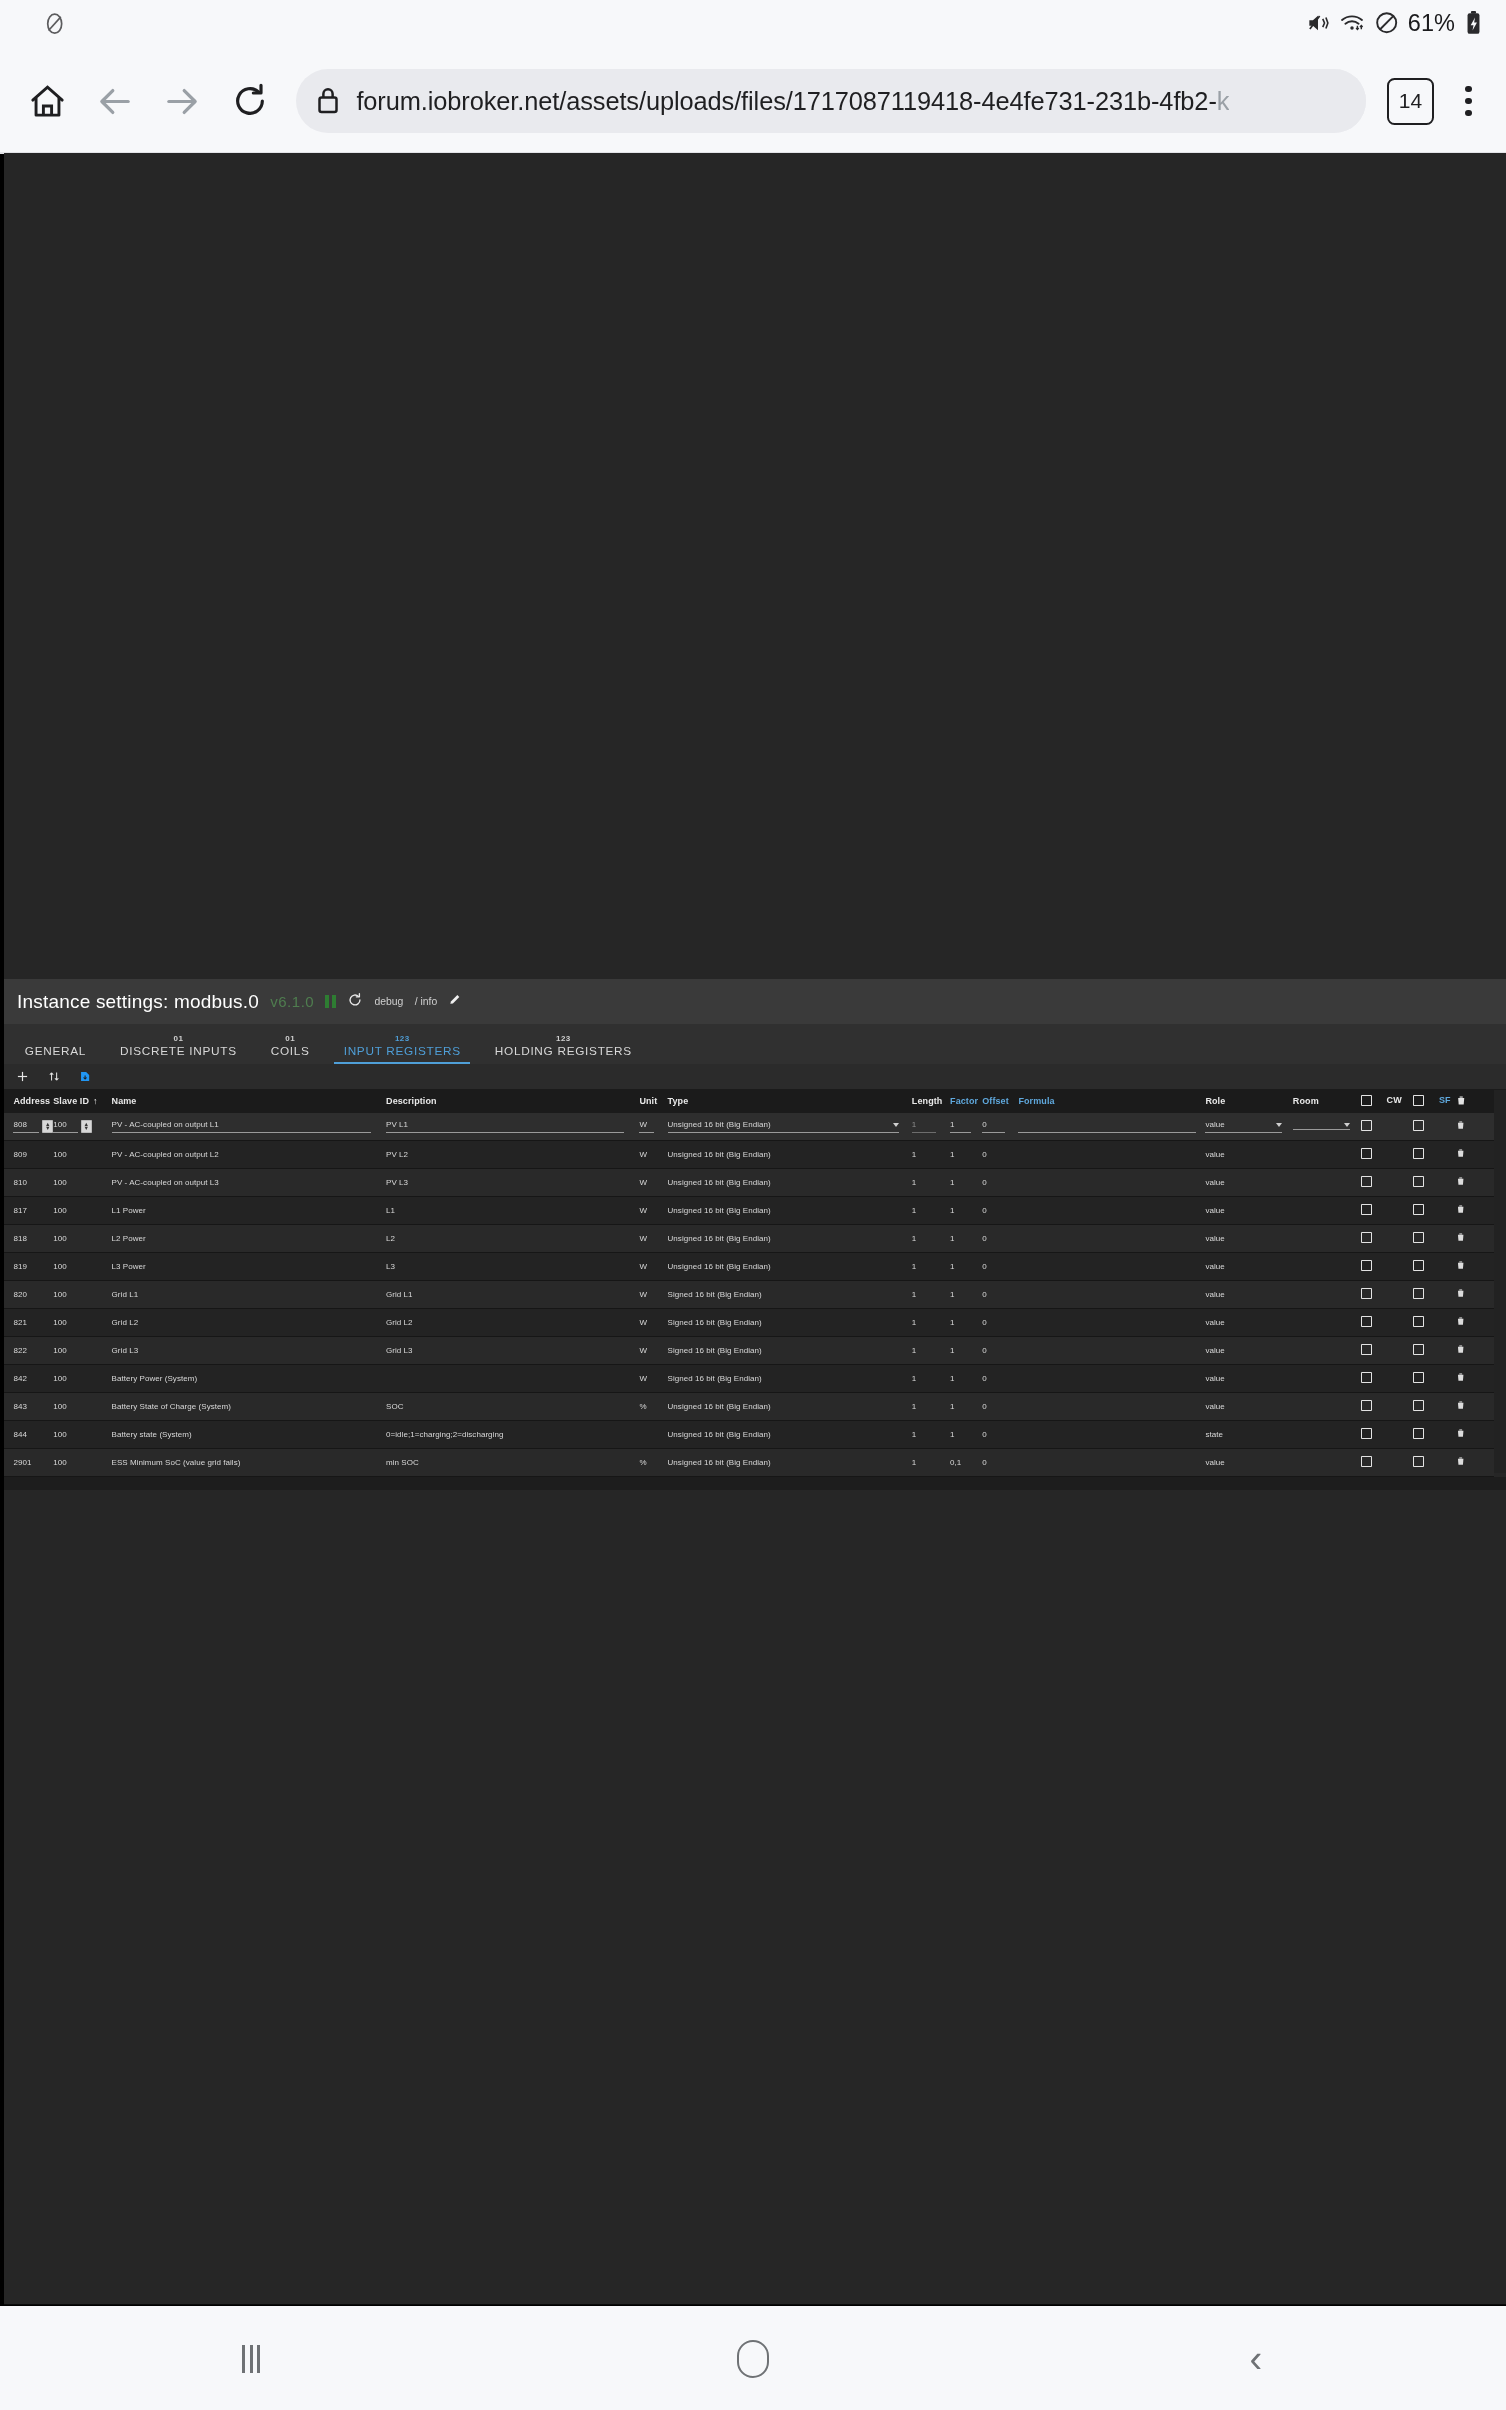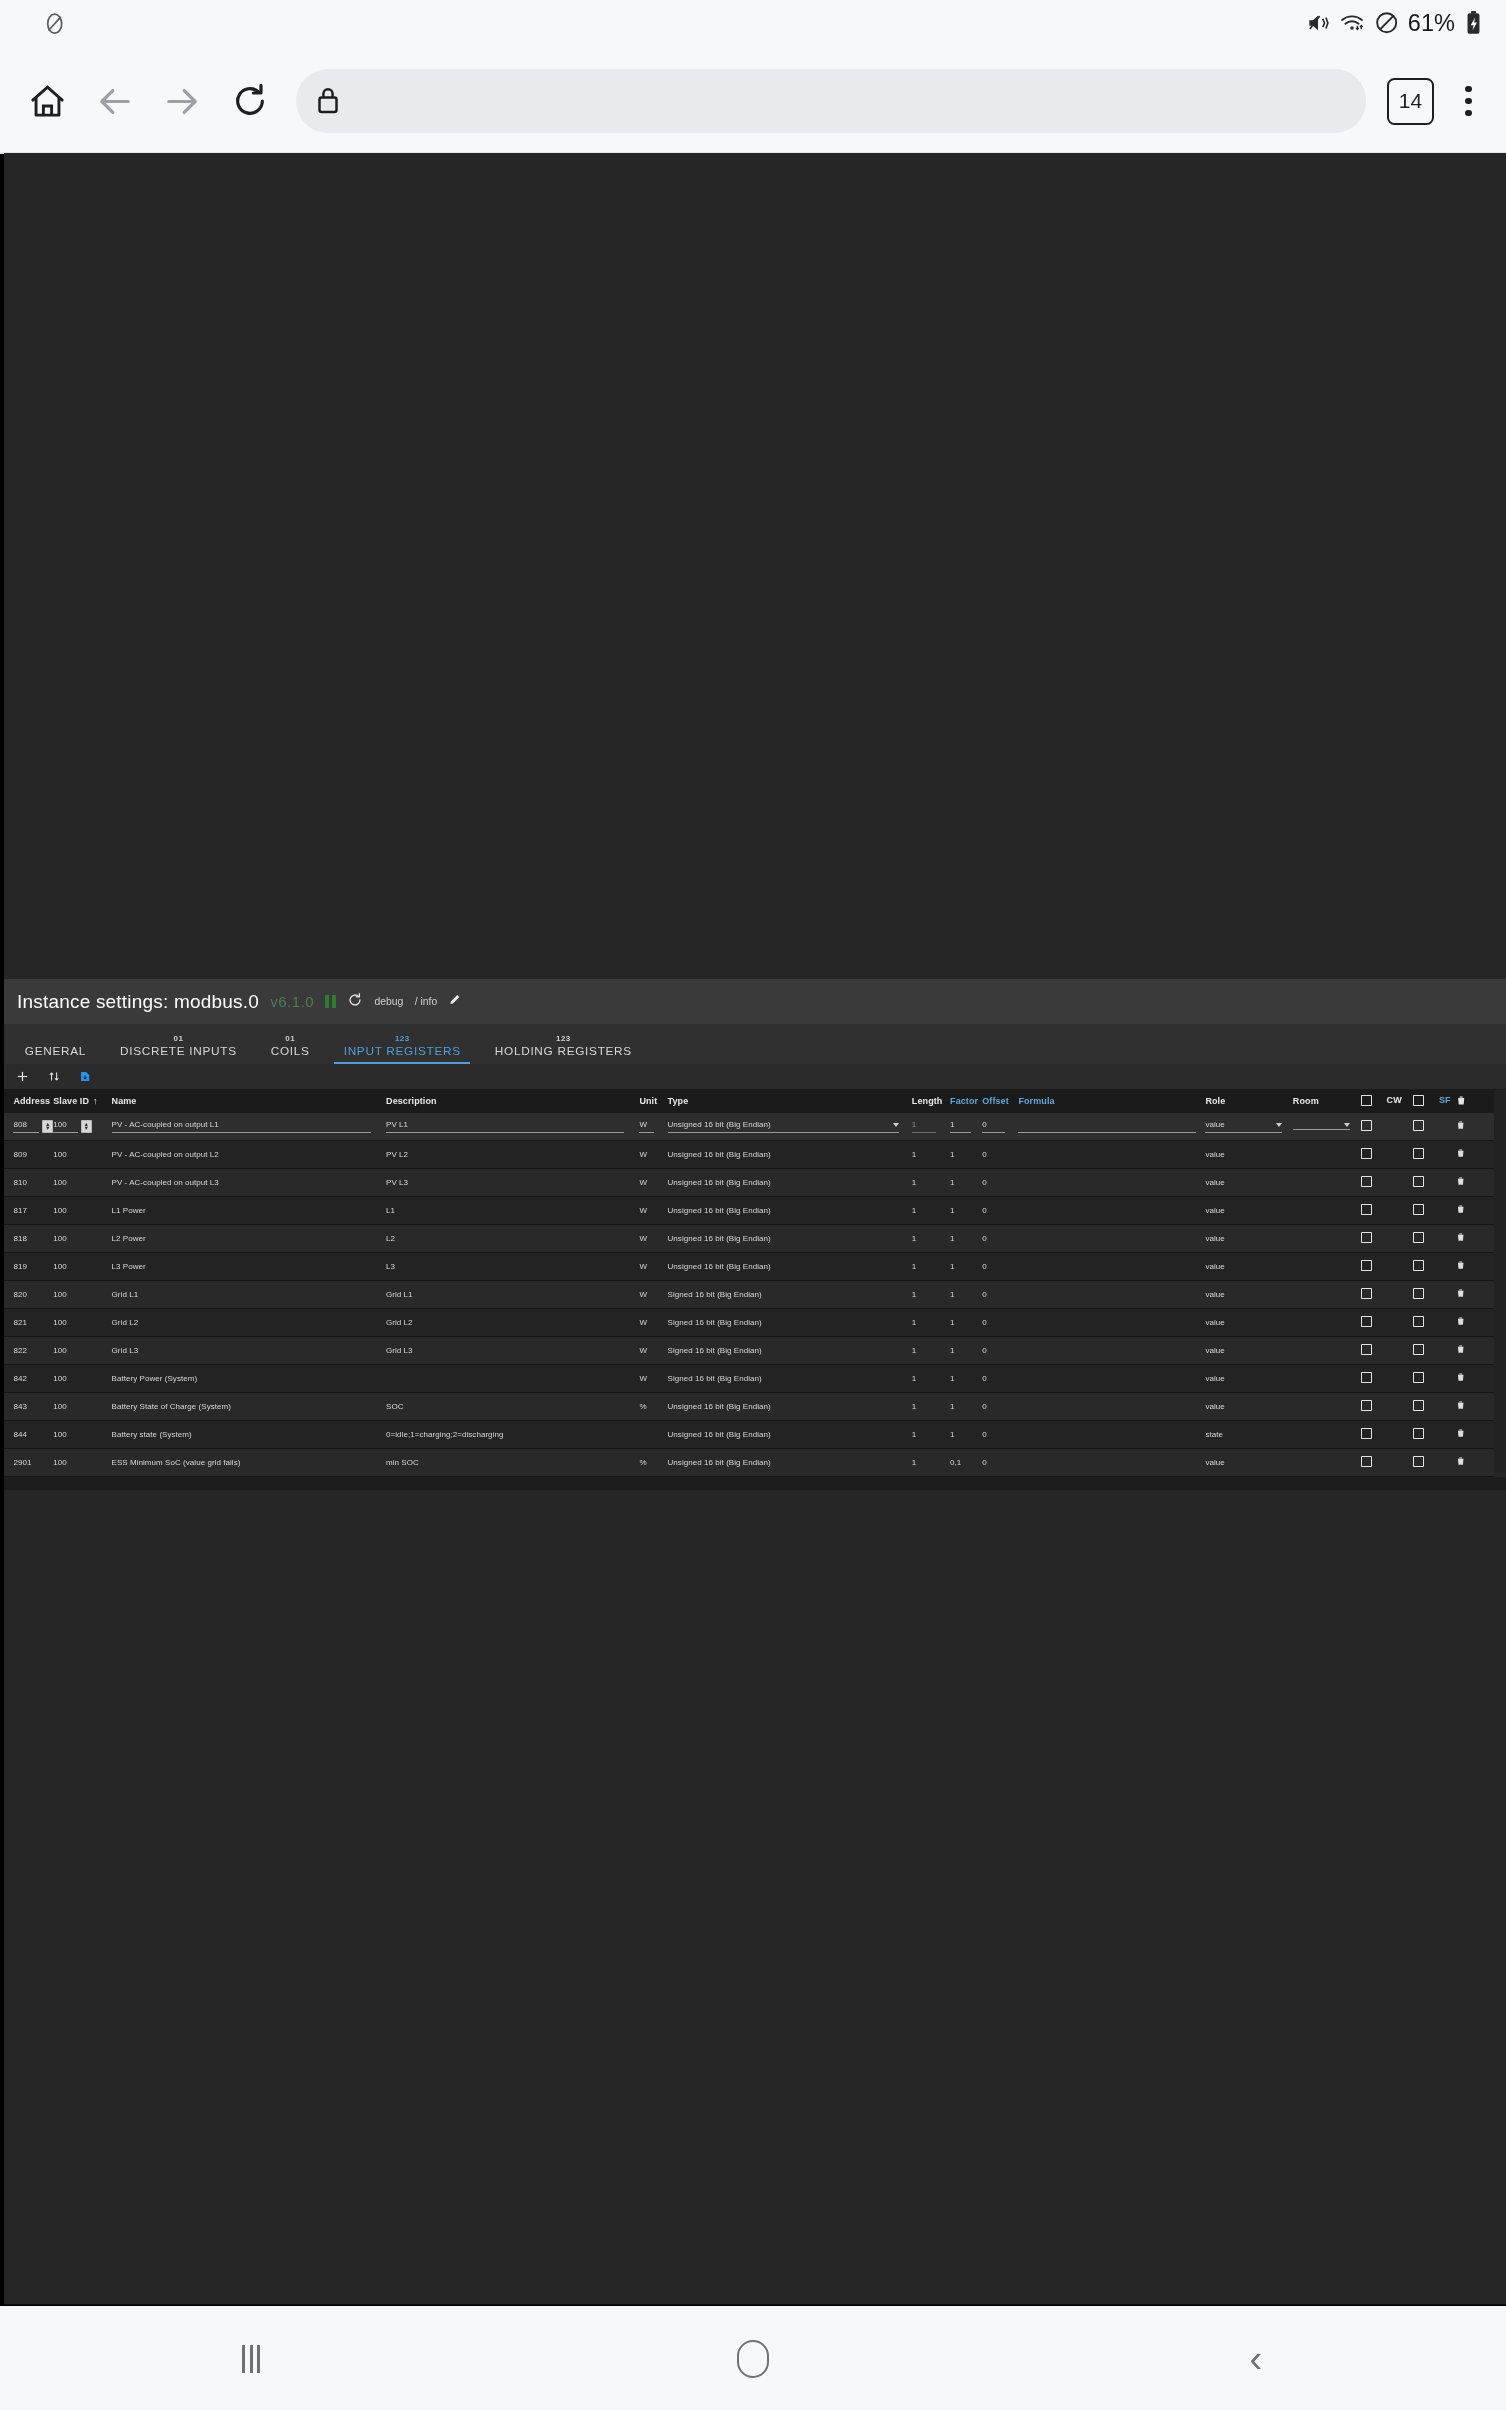--- a/index.html
+++ b/index.html
@@ -257,20 +257,21 @@
         </svg>
     </div>
 
     <div class="omnibox">
       <span style="flex:0 0 auto;">
         <svg width="26" height="30" viewBox="0 0 18 24">
             <rect x="2.2" y="10" width="13.6" height="11.6" rx="1.6" fill="none" stroke="#1f1f21" stroke-width="2"></rect>
             <path d="M5.3 10V7.1a3.7 3.7 0 0 1 7.4 0V10" fill="none" stroke="#1f1f21" stroke-width="2"></path>
           </svg>
       </span>
+      <span class="omnitext"><span>forum.iobroker.net/assets/uploads/files/1717087119418-4e4fe731-231b-4fb2-</span><span class="fade">k</span></span>
     </div>
 
     <div class="tabcount">14</div>
     <div class="kebab">
         <i></i>
         <i></i>
         <i></i>
       </div>
   </div>
   <div class="browser-underline"></div>

